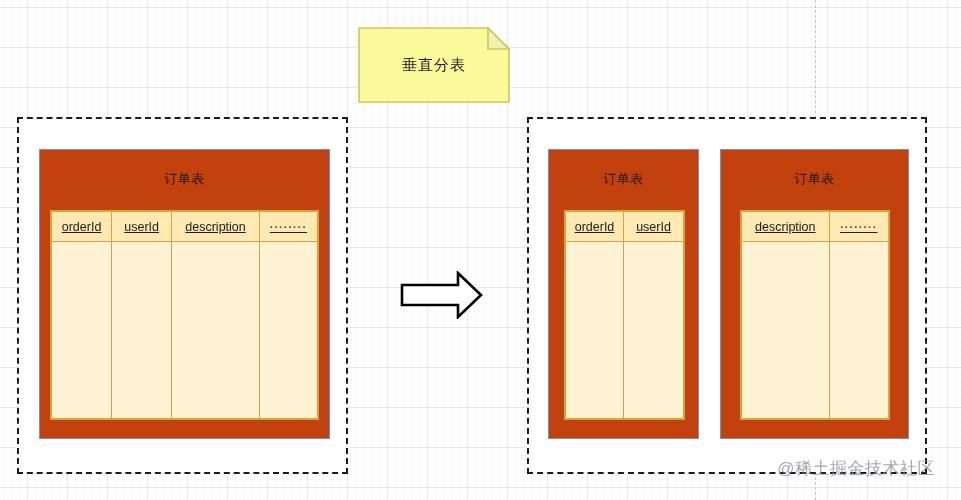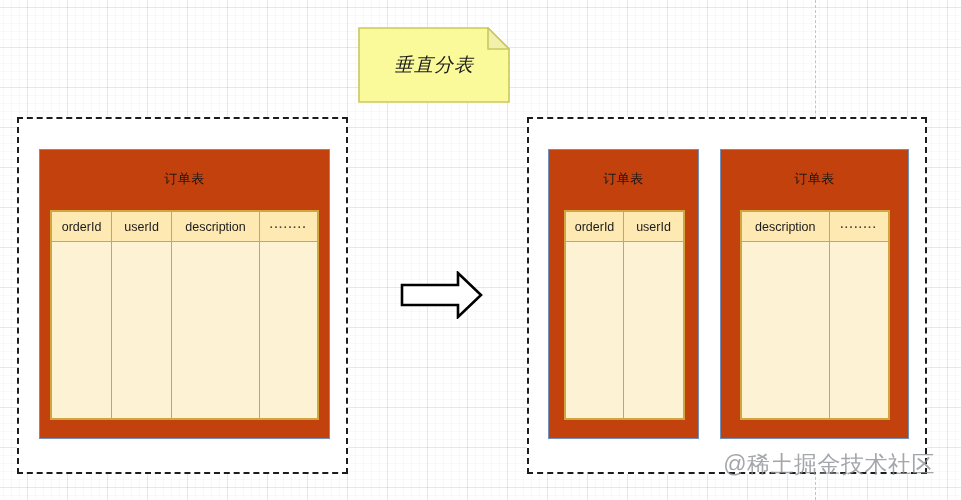--- a/index.html
+++ b/index.html
@@ -32,23 +32,22 @@
   }
   .note {
     position: absolute;
     left: 358px; top: 27px;
     width: 152px; height: 76px;
   }
   .note .note-label {
     position: absolute;
     left: 0; right: 0; top: 0; bottom: 0;
     display: flex; align-items: center; justify-content: center;
-    font-size: 19px;
+    font-size: 15px;
     letter-spacing: 1px;
-    font-style: italic;
   }
   .group {
     position: absolute;
     top: 117px;
     height: 357px;
     border: 2.5px dashed #1c1c1c;
     background: #ffffff;
   }
   .group-left  { left: 17px;  width: 331px; }
   .group-right { left: 527px; width: 400px; }
@@ -64,42 +63,42 @@
     display: flex; align-items: center; justify-content: center;
     font-size: 13px;
     letter-spacing: 0.5px;
   }
   .cols-table {
     position: absolute;
     display: flex;
     border: 2px solid #d2a63e;
     background: #fdf2d4;
   }
-  .col { display: flex; flex-direction: column; border-right: 1.5px solid #d2a63e; }
+  .col { display: flex; flex-direction: column; border-right: 1.5px solid #d2a63e; text-decoration: underline; }
   .col:last-child { border-right: none; }
   .cell-head {
     height: 30px;
     flex: 0 0 30px;
     display: flex; align-items: center; justify-content: center;
     background: #ffe9b3;
     border-bottom: 1.5px solid #d2a63e;
     font-size: 12.5px;
     white-space: nowrap;
   }
   .cell-body { flex: 1 1 auto; background: #fdf2d4; }
   .dots { font-size: 11px; font-weight: bold; letter-spacing: 1px; color: #444; }
   .arrow {
     position: absolute;
     left: 400px; top: 271px;
     width: 84px; height: 48px;
   }
   .watermark {
     position: absolute;
     right: 26px; bottom: 20px;
-    font-size: 23px;
+    font-size: 17px;
     color: #8d9095;
     opacity: 0.8;
     letter-spacing: 0.5px;
     white-space: nowrap;
   }
 </style>
 </head>
 <body>
 
 <div class="canvas">

